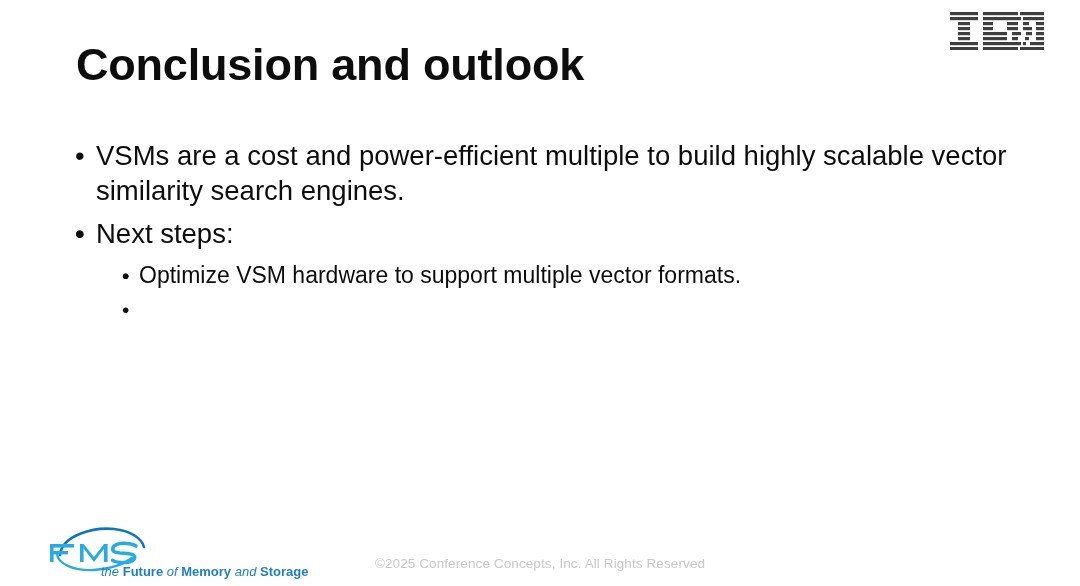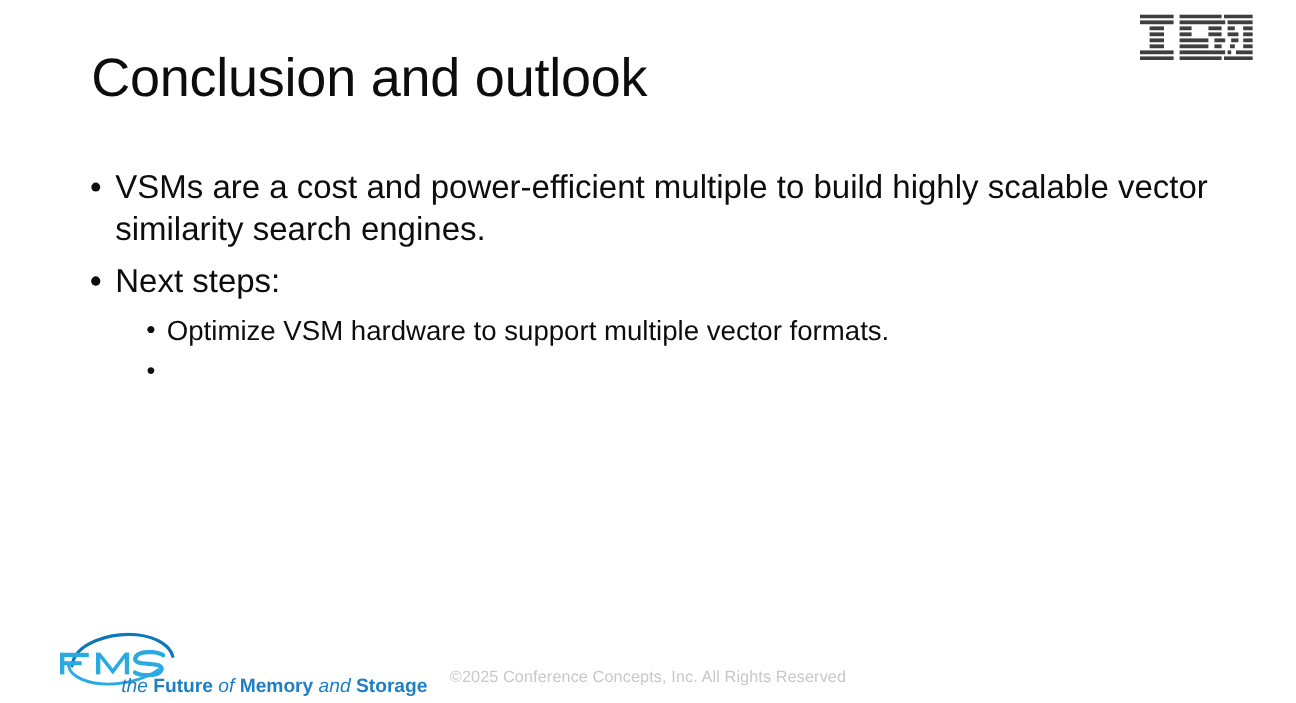--- a/index.html
+++ b/index.html
@@ -26,21 +26,21 @@
     width: 94px;
     height: 38px;
   }
 
   
   #title {
     position: absolute;
     left: 76px;
     top: 40px;
     font-size: 45px;
-    font-weight: 400;
+    font-weight: 700;
     color: #0d0d0d;
     letter-spacing: -0.2px;
     white-space: nowrap;
     line-height: 1.1;
   }
 
   
   #body {
     position: absolute;
     left: 70px;
@@ -100,21 +100,21 @@
     position: absolute;
     left: 48px;
     top: 527px;
     width: 230px;
     height: 55px;
   }
   #fms-tagline {
     position: absolute;
     left: 101px;
     top: 564px;
-    font-size: 16px;
+    font-size: 13px;
     color: #1f7fc4;
     white-space: nowrap;
   }
   #fms-tagline .it { font-style: italic; font-weight: normal; }
   #fms-tagline .bd { font-weight: bold; }
 </style>
 </head>
 <body>
 
 <div id="slide">

